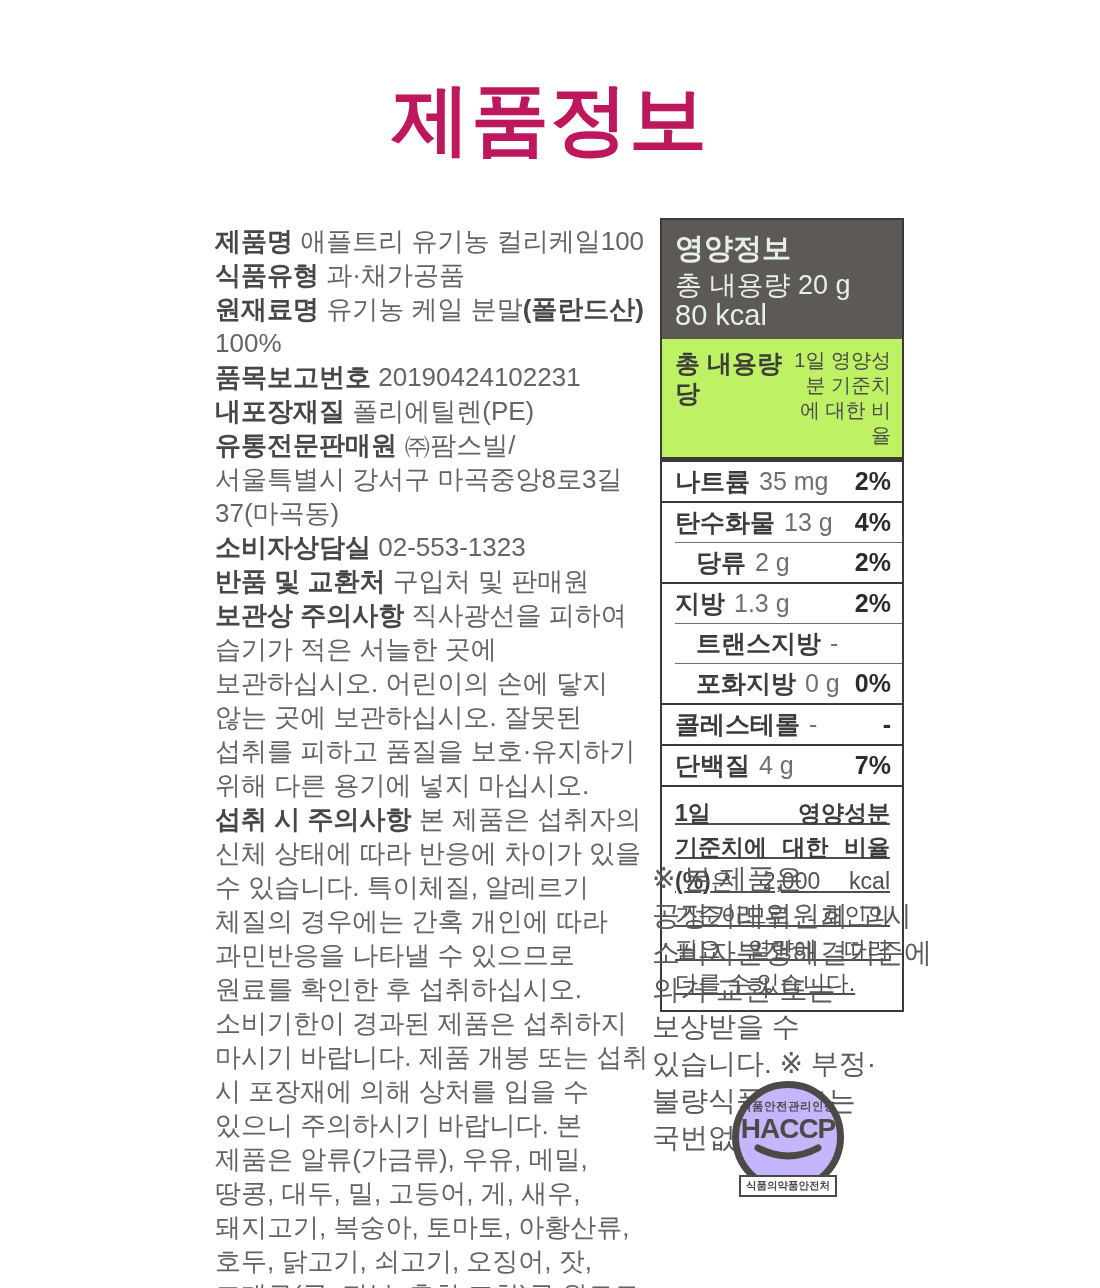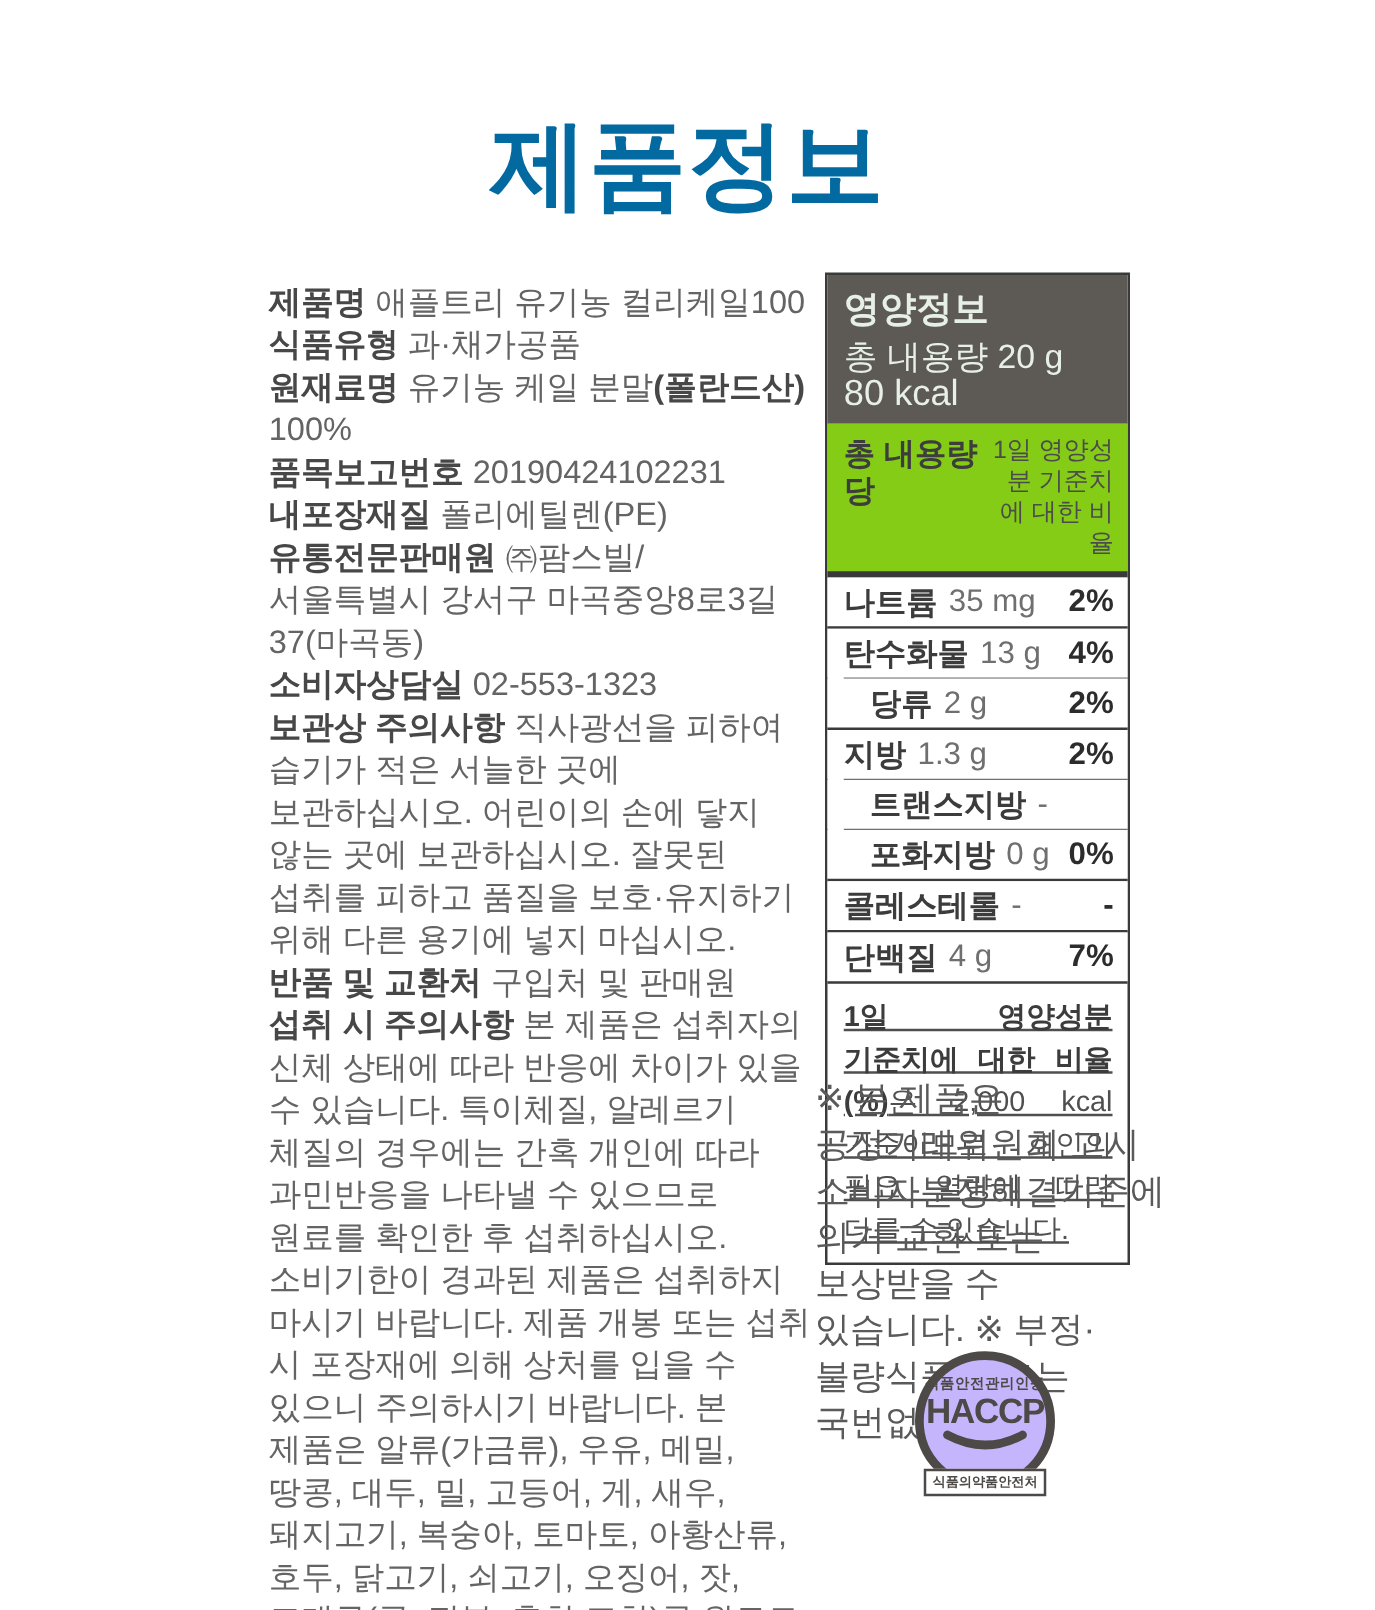--- a/index.html
+++ b/index.html
@@ -9,26 +9,26 @@
     position: relative;
     width: 1100px;
     height: 1288px;
     background: #ffffff;
     overflow: hidden;
   }
 
   
   .page-title {
     position: absolute;
-    top: 80px; left: 0; width: 100%;
+    top: 68px; left: 0; width: 100%;
     text-align: center;
     font-size: 78px;
     font-weight: 800;
     letter-spacing: 1px;
-    color: #0369a1;
+    color: #be185d;
   }
 
   
   .details {
     position: absolute;
     left: 215px; top: 224px; width: 436px;
     font-size: 26px;
     line-height: 34px;
     color: #646464;
     word-break: keep-all;
@@ -48,21 +48,21 @@
     color: #e7f0e7;
     padding: 11px 13px 7px 13px;
   }
   .n-title { font-size: 29px; font-weight: 700; line-height: 34px; margin-bottom: 7px; }
   .n-serving { font-size: 27px; line-height: 27px; font-weight: 400; }
   .n-kcal { font-size: 29px; font-weight: 400; line-height: 33px; }
   .n-per {
     display: flex; justify-content: space-between; align-items: flex-start;
     padding: 9px 11px 9px 13px;
     border-bottom: 5px solid #3a3a3a;
-    background: #84cc16;
+    background: #bef264;
   }
   .n-per-left { font-size: 25px; font-weight: 700; color: #3d3d3d; line-height: 30px; }
   .n-per-right { width: 116px; font-size: 20px; color: #4c4c4c; text-align: right; line-height: 25px; }
   .n-row {
     display: flex; align-items: center;
     height: 39px;
     padding: 0 11px 0 13px;
     font-size: 25px;
     background: #fff;
   }
@@ -144,22 +144,22 @@
   <h1 class="page-title">제품정보</h1>
 
   <div class="details">
     <p><b>제품명</b> <span>애플트리 유기농 컬리케일100</span></p>
     <p><b>식품유형</b> <span>과·채가공품</span></p>
     <p><b>원재료명</b> <span>유기농 케일 분말</span><b>(폴란드산)</b><span> 100%</span></p>
     <p><b>품목보고번호</b> <span>20190424102231</span></p>
     <p><b>내포장재질</b> <span>폴리에틸렌(PE)</span></p>
     <p><b>유통전문판매원</b> <span>㈜팜스빌/ 서울특별시 강서구 마곡중앙8로3길 37(마곡동)</span></p>
     <p><b>소비자상담실</b> <span>02-553-1323</span></p>
+    <p><b>반품 및 교환처</b> <span>구입처 및 판매원</span></p>
     <p><b>보관상 주의사항</b> <span>직사광선을 피하여 습기가 적은 서늘한 곳에 보관하십시오. 어린이의 손에 닿지 않는 곳에 보관하십시오. 잘못된 섭취를 피하고 품질을 보호·유지하기 위해 다른 용기에 넣지 마십시오.</span></p>
-    <p><b>반품 및 교환처</b> <span>구입처 및 판매원</span></p>
     <p><b>섭취 시 주의사항</b> <span>본 제품은 섭취자의 신체 상태에 따라 반응에 차이가 있을 수 있습니다. 특이체질, 알레르기 체질의 경우에는 간혹 개인에 따라 과민반응을 나타낼 수 있으므로 원료를 확인한 후 섭취하십시오. 소비기한이 경과된 제품은 섭취하지 마시기 바랍니다. 제품 개봉 또는 섭취 시 포장재에 의해 상처를 입을 수 있으니 주의하시기 바랍니다. 본 제품은 알류(가금류), 우유, 메밀, 땅콩, 대두, 밀, 고등어, 게, 새우, 돼지고기, 복숭아, 토마토, 아황산류, 호두, 닭고기, 쇠고기, 오징어, 잣, 조개류(굴, 전복, 홍합 포함)를 원료로 한 제품과 같은 제조시설에서 제조되었습니다.</span></p>
   </div>
 
   <div class="nutrition">
     <div class="n-header">
       <div class="n-title">영양정보</div>
       <div class="n-serving">총 내용량 20 g</div>
       <div class="n-kcal">80 kcal</div>
     </div>
     <div class="n-per">

